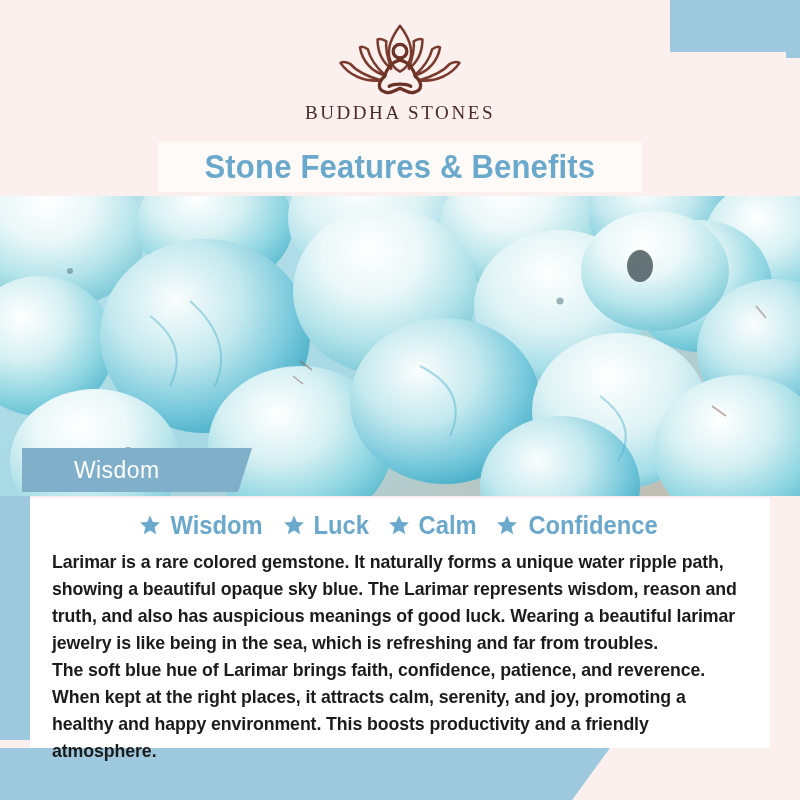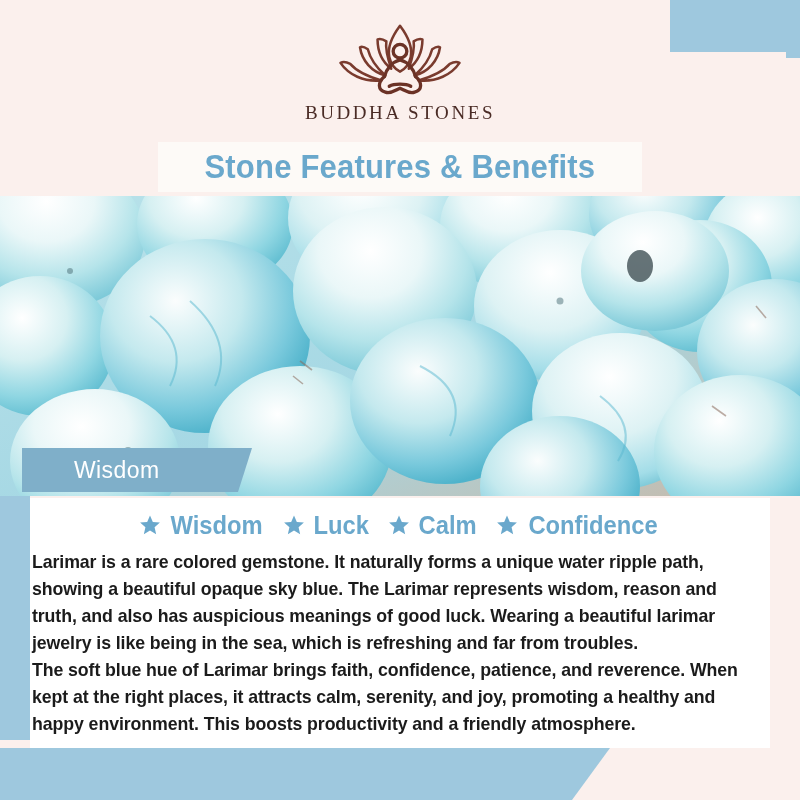--- a/index.html
+++ b/index.html
@@ -155,20 +155,21 @@
     font-family: "Liberation Sans Narrow", "Liberation Sans", sans-serif;
     font-weight: bold;
     font-size: 25px;
     color: #6aa8cc;
     transform: scaleX(0.95);
     white-space: nowrap;
   }
 
   .body-copy {
     padding: 4px 6px 0 2px;
+    margin-left: 20px;
   }
   .para {
     font-family: "Liberation Sans Narrow", "Liberation Sans", sans-serif;
     font-size: 18.4px;
     line-height: 27px;
     color: #1b1b1b;
     font-weight: 600;
     transform: scaleX(0.965);
     transform-origin: left center;
     letter-spacing: -0.1px;

